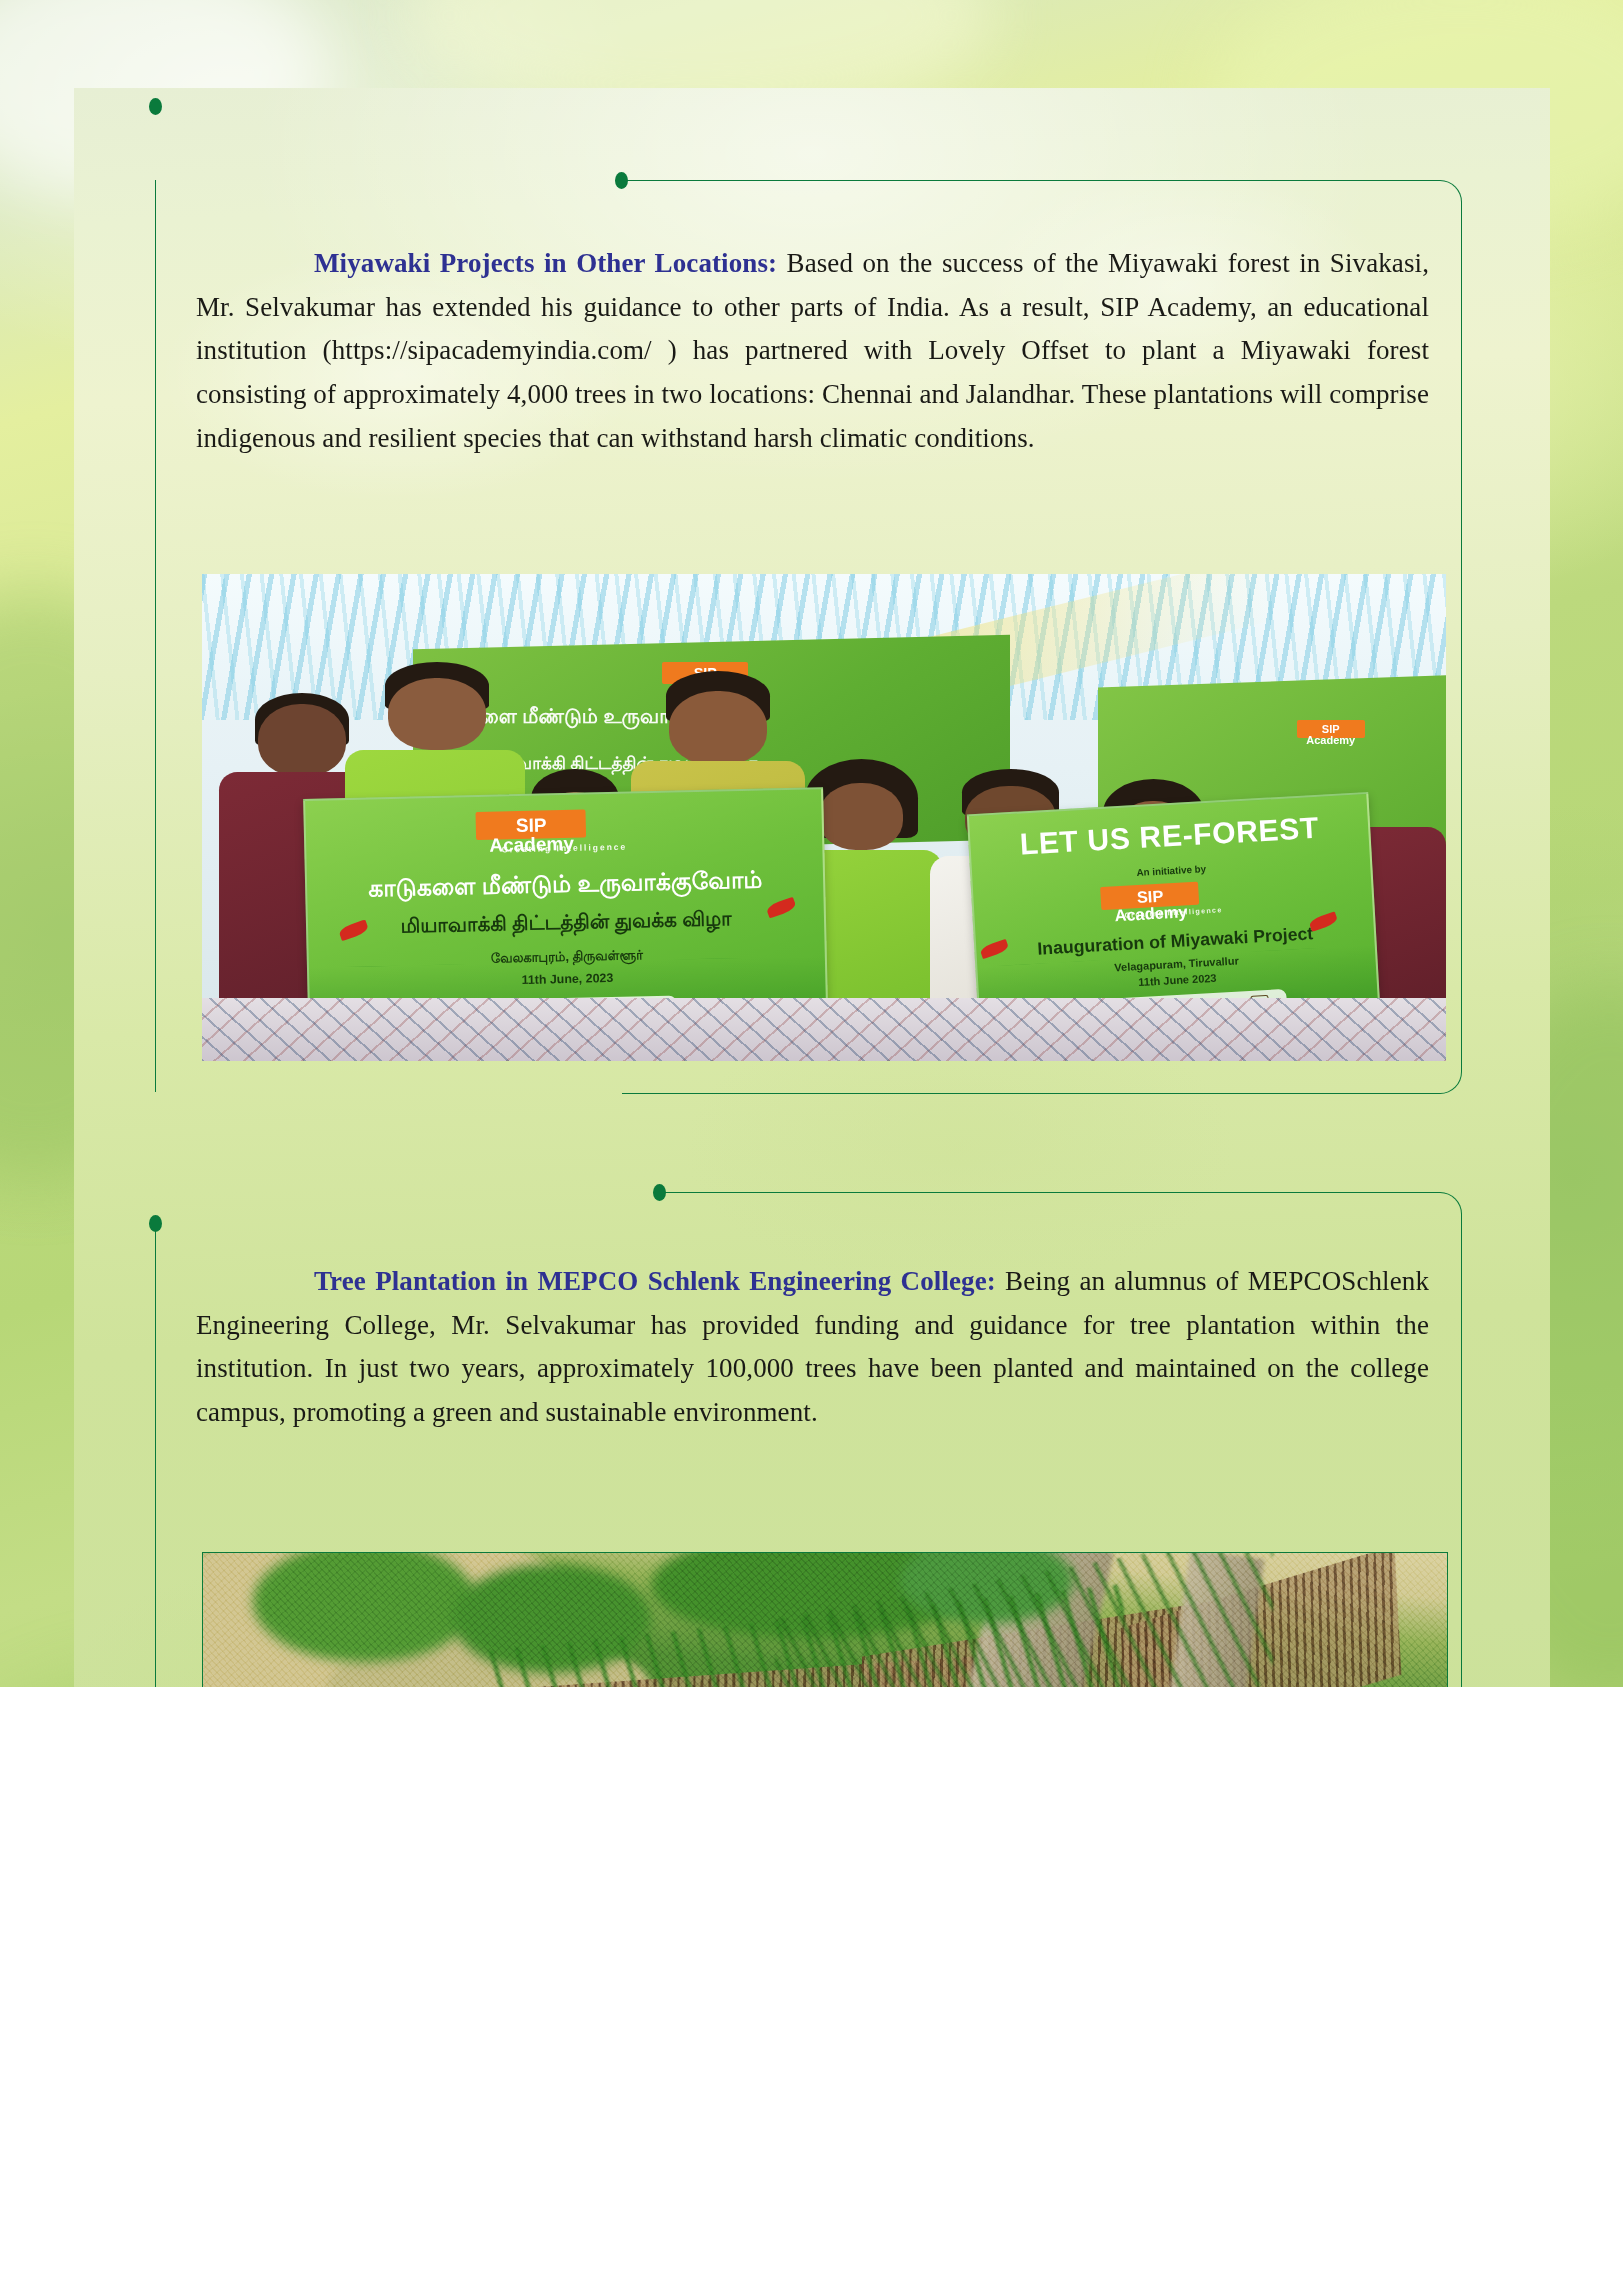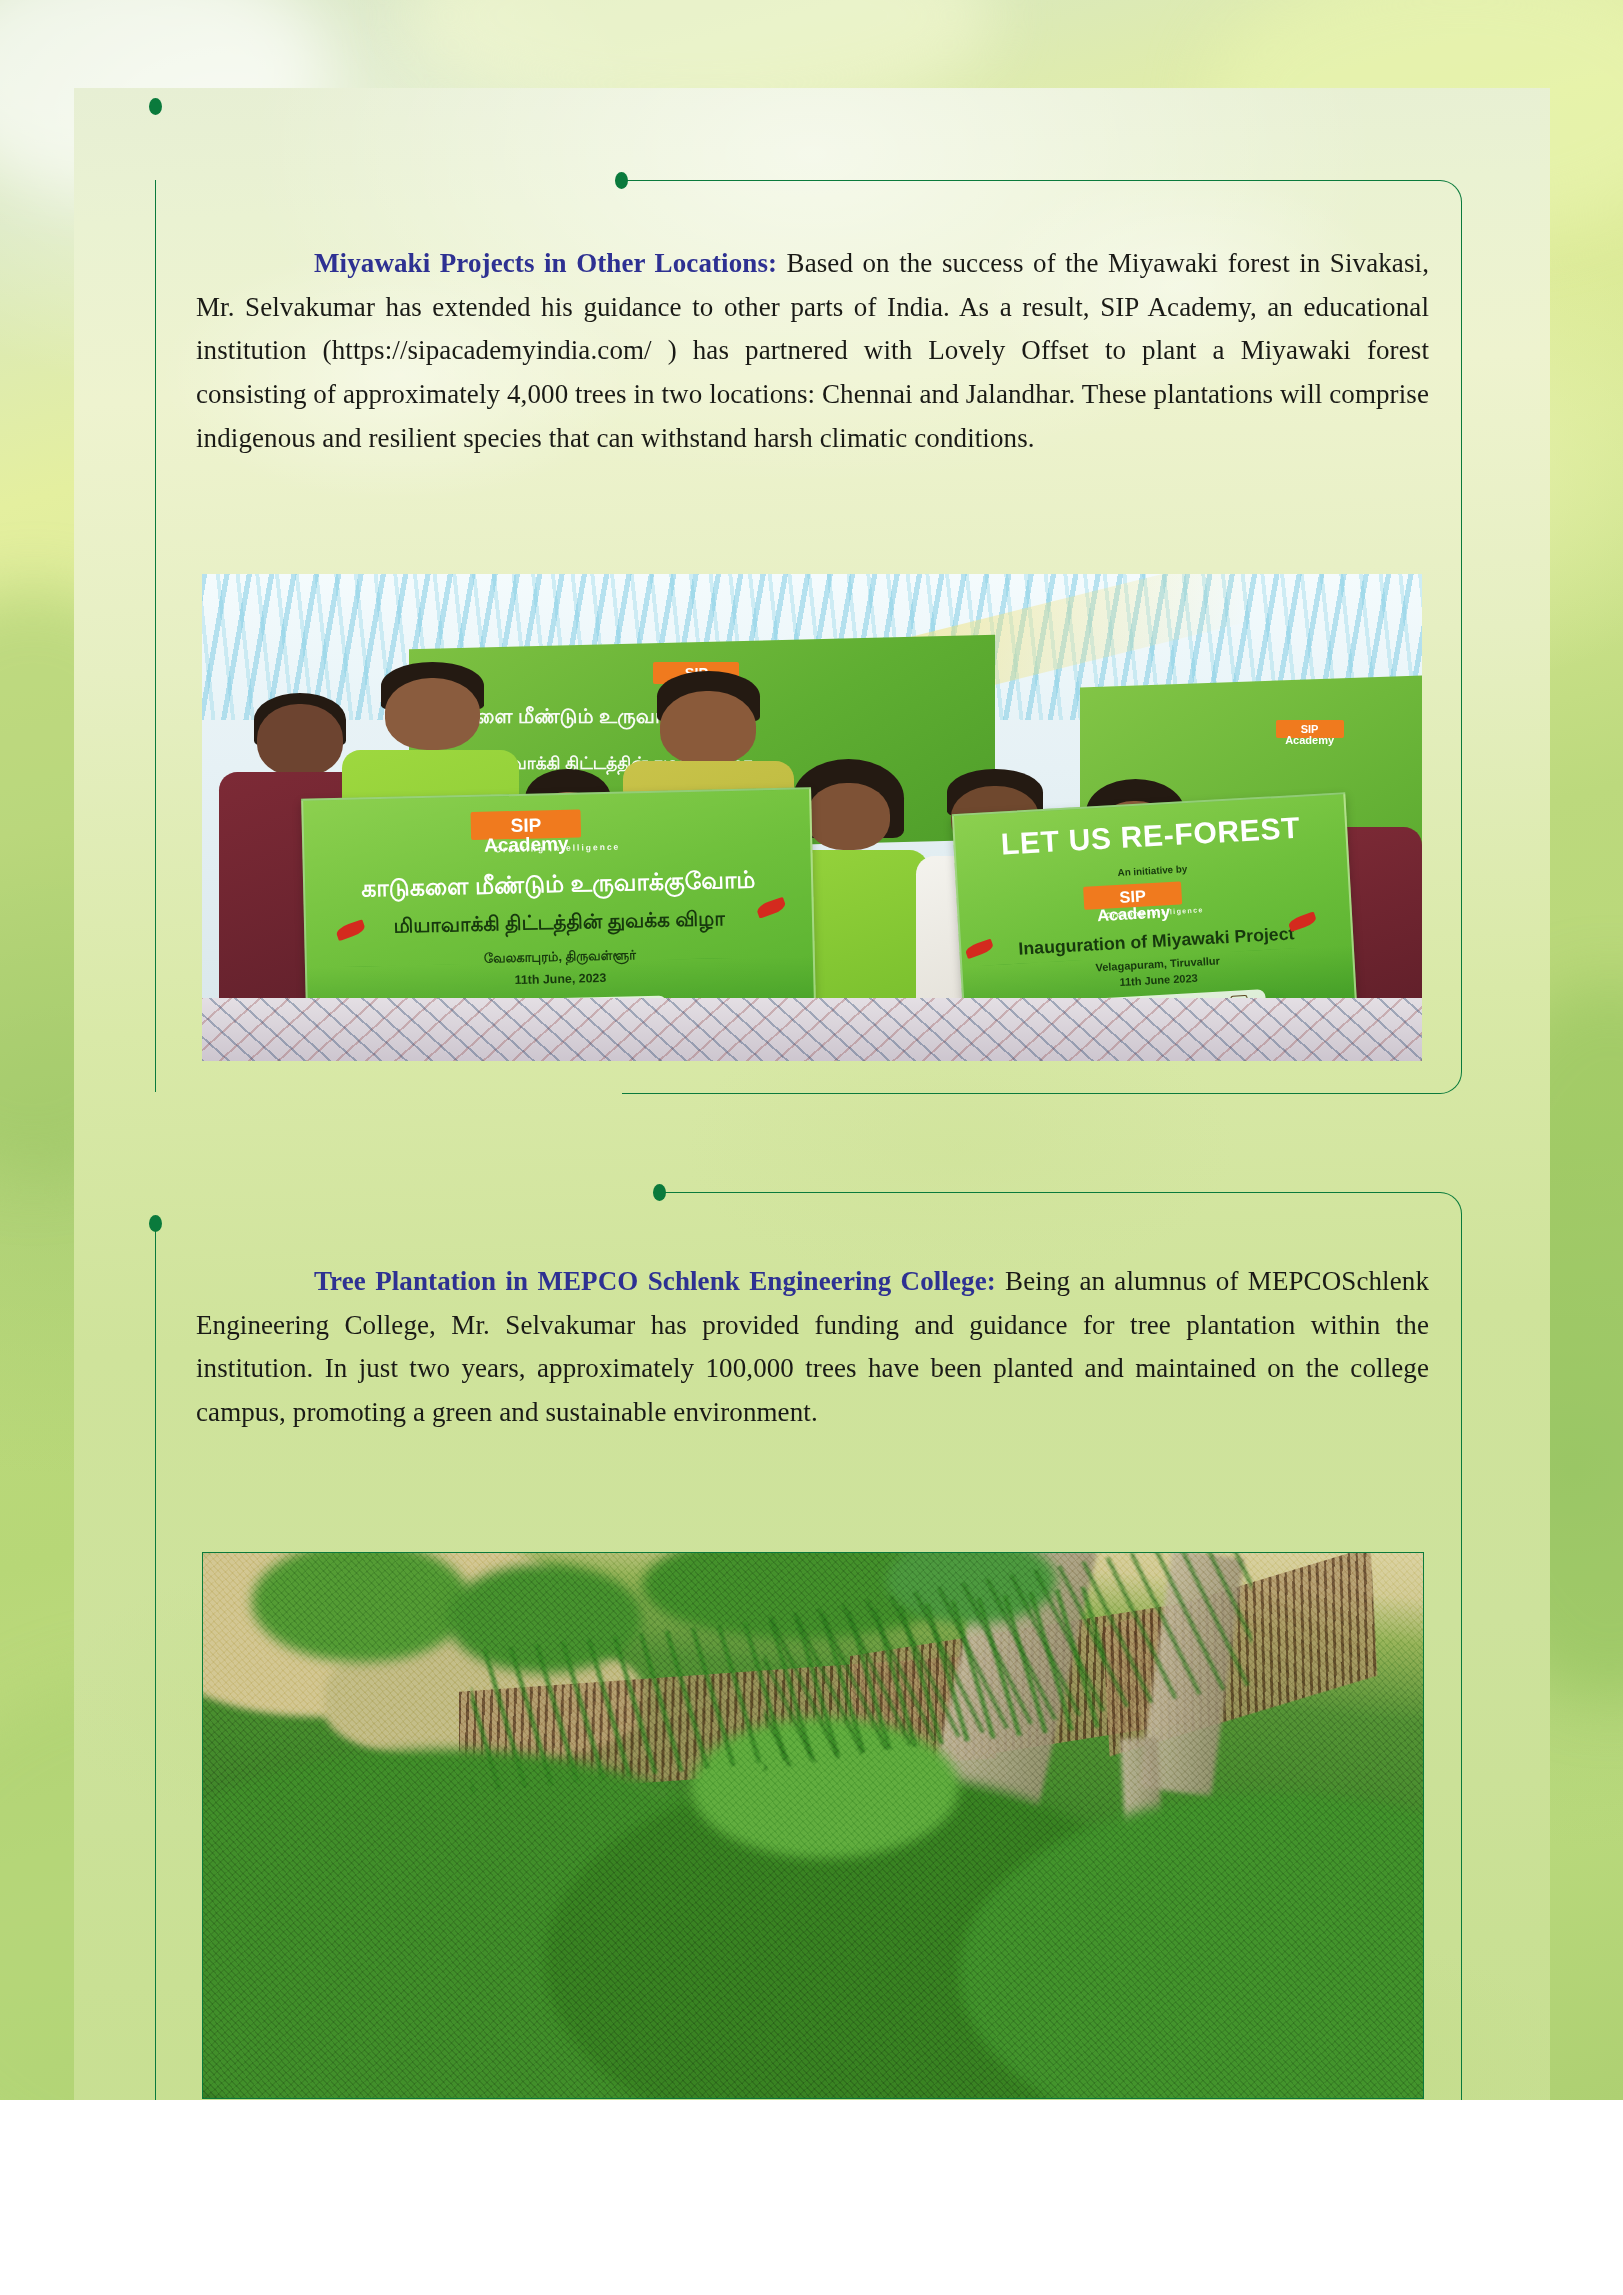--- a/index.html
+++ b/index.html
@@ -7,21 +7,21 @@
     background: #ffffff;
   }
   body {
     font-family: "Liberation Serif", serif;
   }
 
   
   .page {
     position: relative;
     width: 1623px;
-    height: 2100px;
+    height: 1687px;
     overflow: hidden;
     background:
       radial-gradient(ellipse 589px 393px at 14% 6%,  rgba(255,255,255,.55), rgba(255,255,255,0) 70%),
       radial-gradient(ellipse 458px 327px at 88% 22%, rgba(236,245,180,.75), rgba(236,245,180,0) 70%),
       radial-gradient(ellipse 523px 458px at 4% 55%,  rgba(160,200,110,.55), rgba(160,200,110,0) 70%),
       radial-gradient(ellipse 589px 523px at 97% 70%, rgba(150,196,104,.60), rgba(150,196,104,0) 72%),
       radial-gradient(ellipse 720px 458px at 50% 100%, rgba(168,205,110,.55), rgba(168,205,110,0) 70%),
       linear-gradient(165deg,
         #cfe0b9 0%,
         #d9e8bd 9%,
@@ -113,20 +113,21 @@
   .para b {
     color: #2e3192;
     font-weight: 700;
   }
 
   
   .photo {
     position: absolute;
     overflow: hidden;
     background: #cfd9cf;
+    padding-left: 24px;
   }
   .photo.bordered { border: 1.3px solid #0a7a3c; }
 
   
   .p1 { background: linear-gradient(180deg,#eef6f8 0%,#e6f1f5 40%,#d8e6ea 100%); }
   .p1 .ceiling {
     position: absolute; left: 0; top: 0; width: 100%; height: 30%;
     background:
       repeating-linear-gradient(100deg, rgba(120,200,225,.50) 0 5.2px, rgba(255,255,255,0) 5.2px 22px),
       repeating-linear-gradient(-96deg, rgba(150,215,232,.40) 0 3.9px, rgba(255,255,255,0) 3.9px 19.6px),

